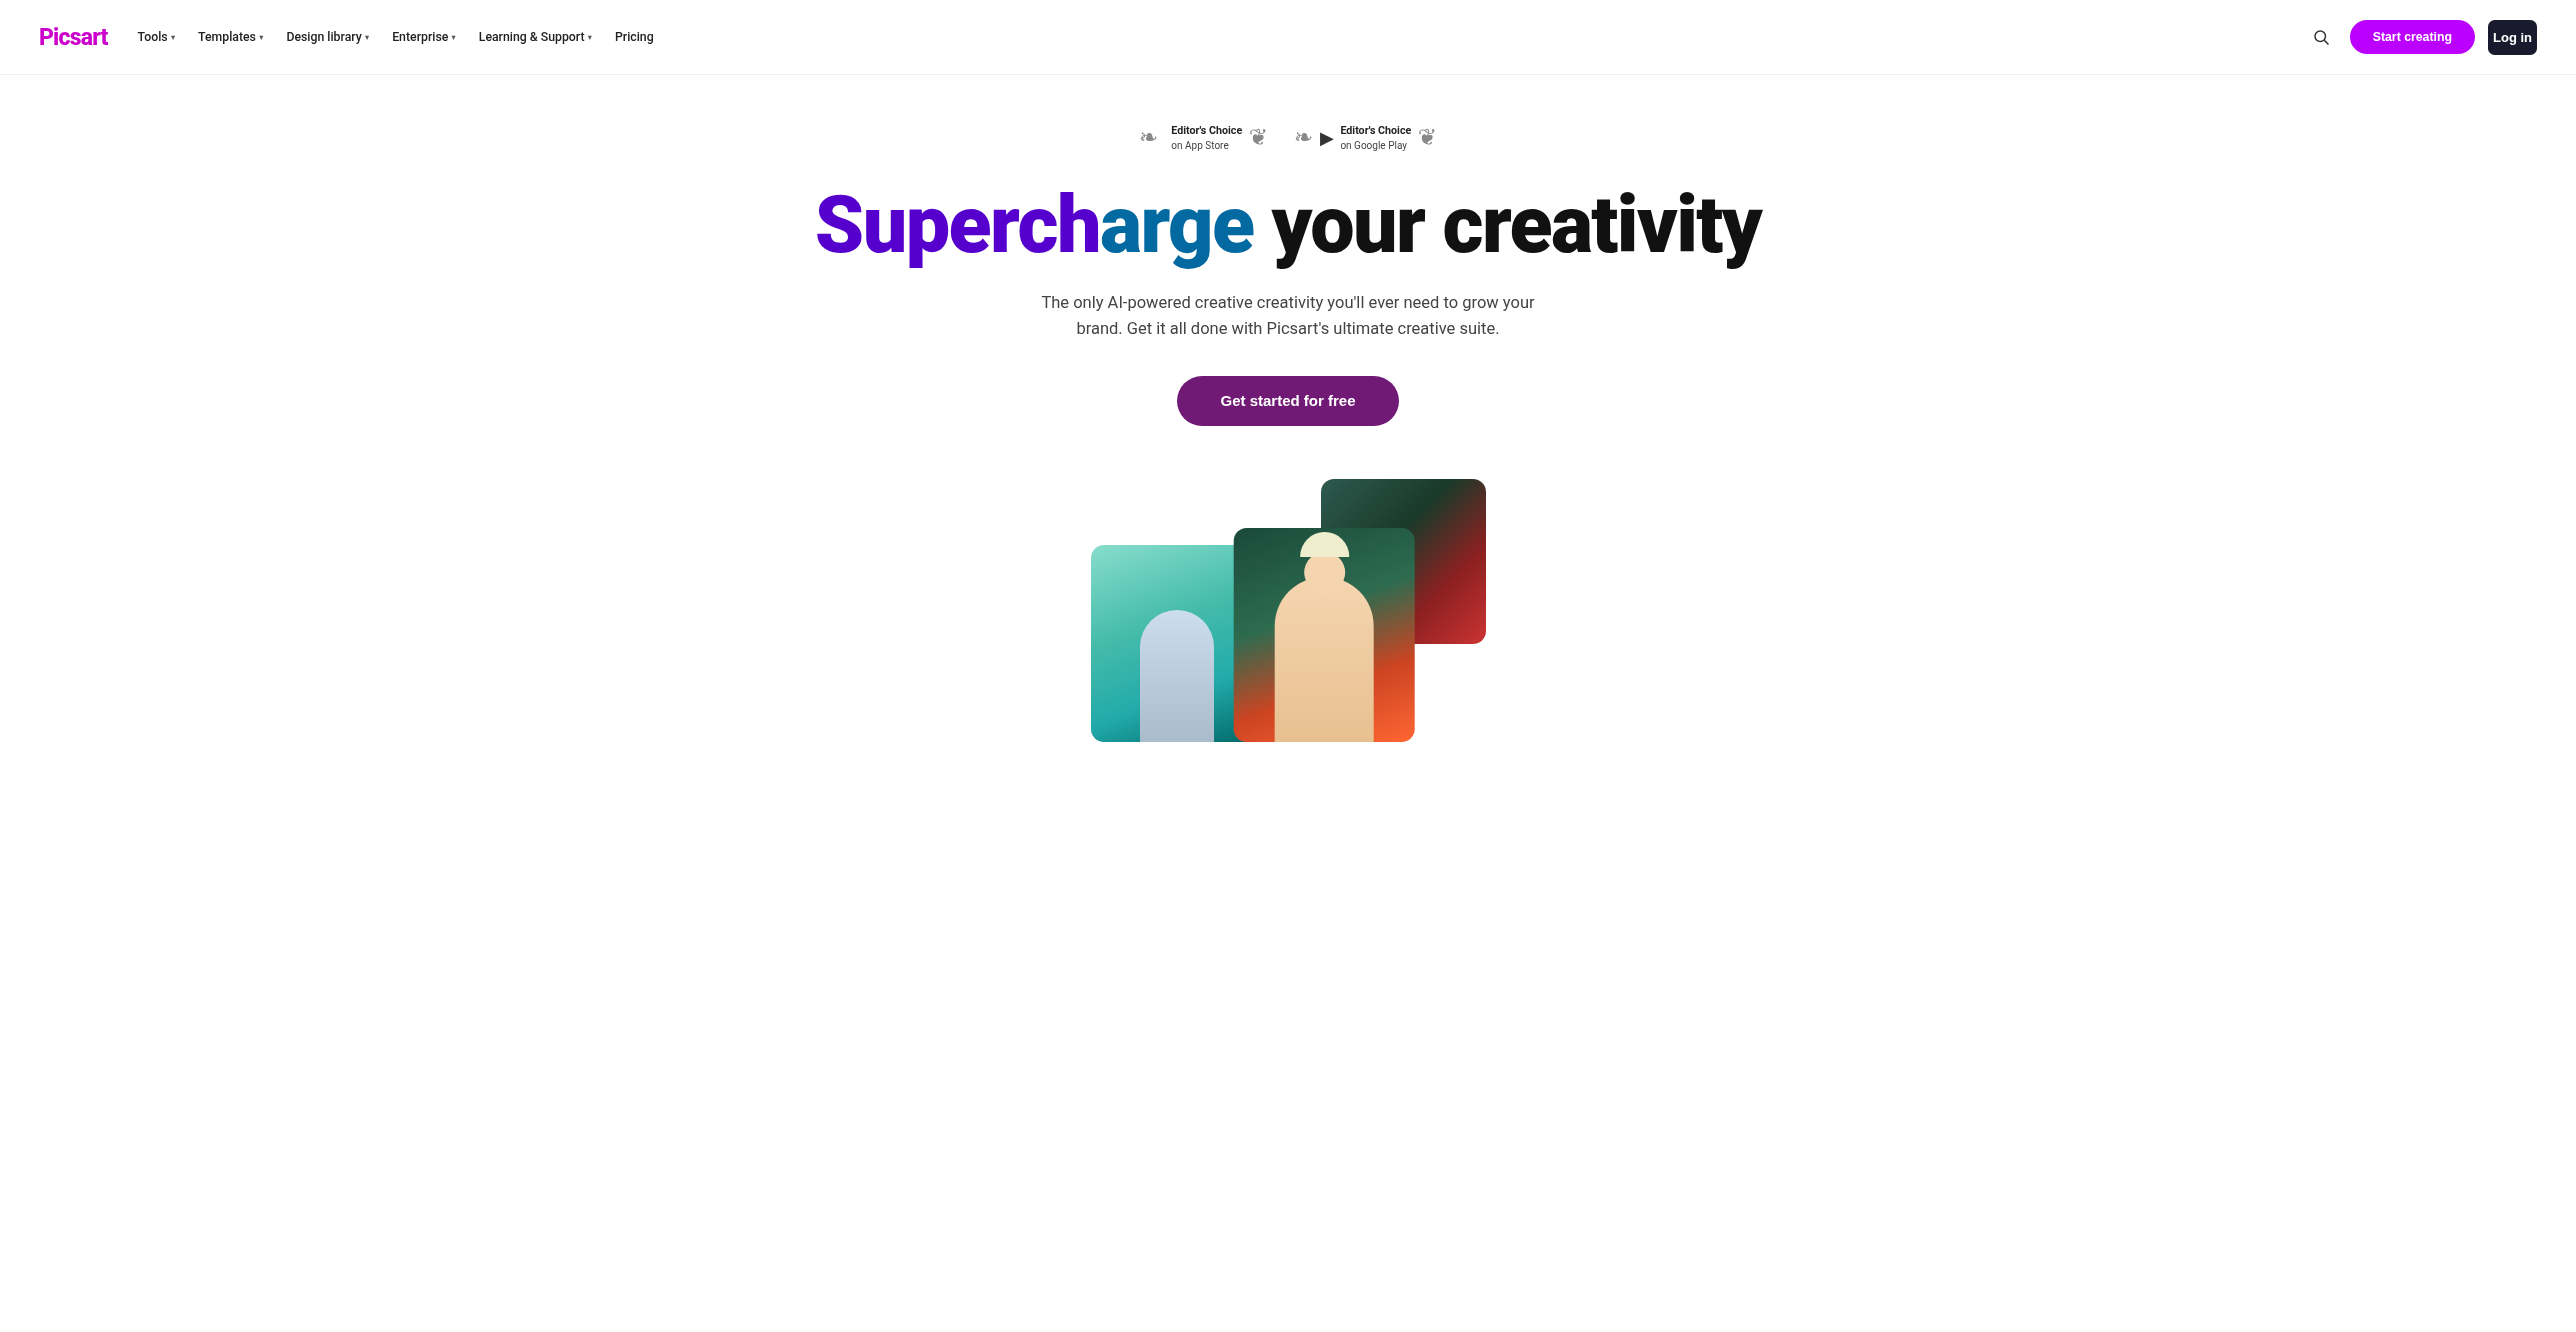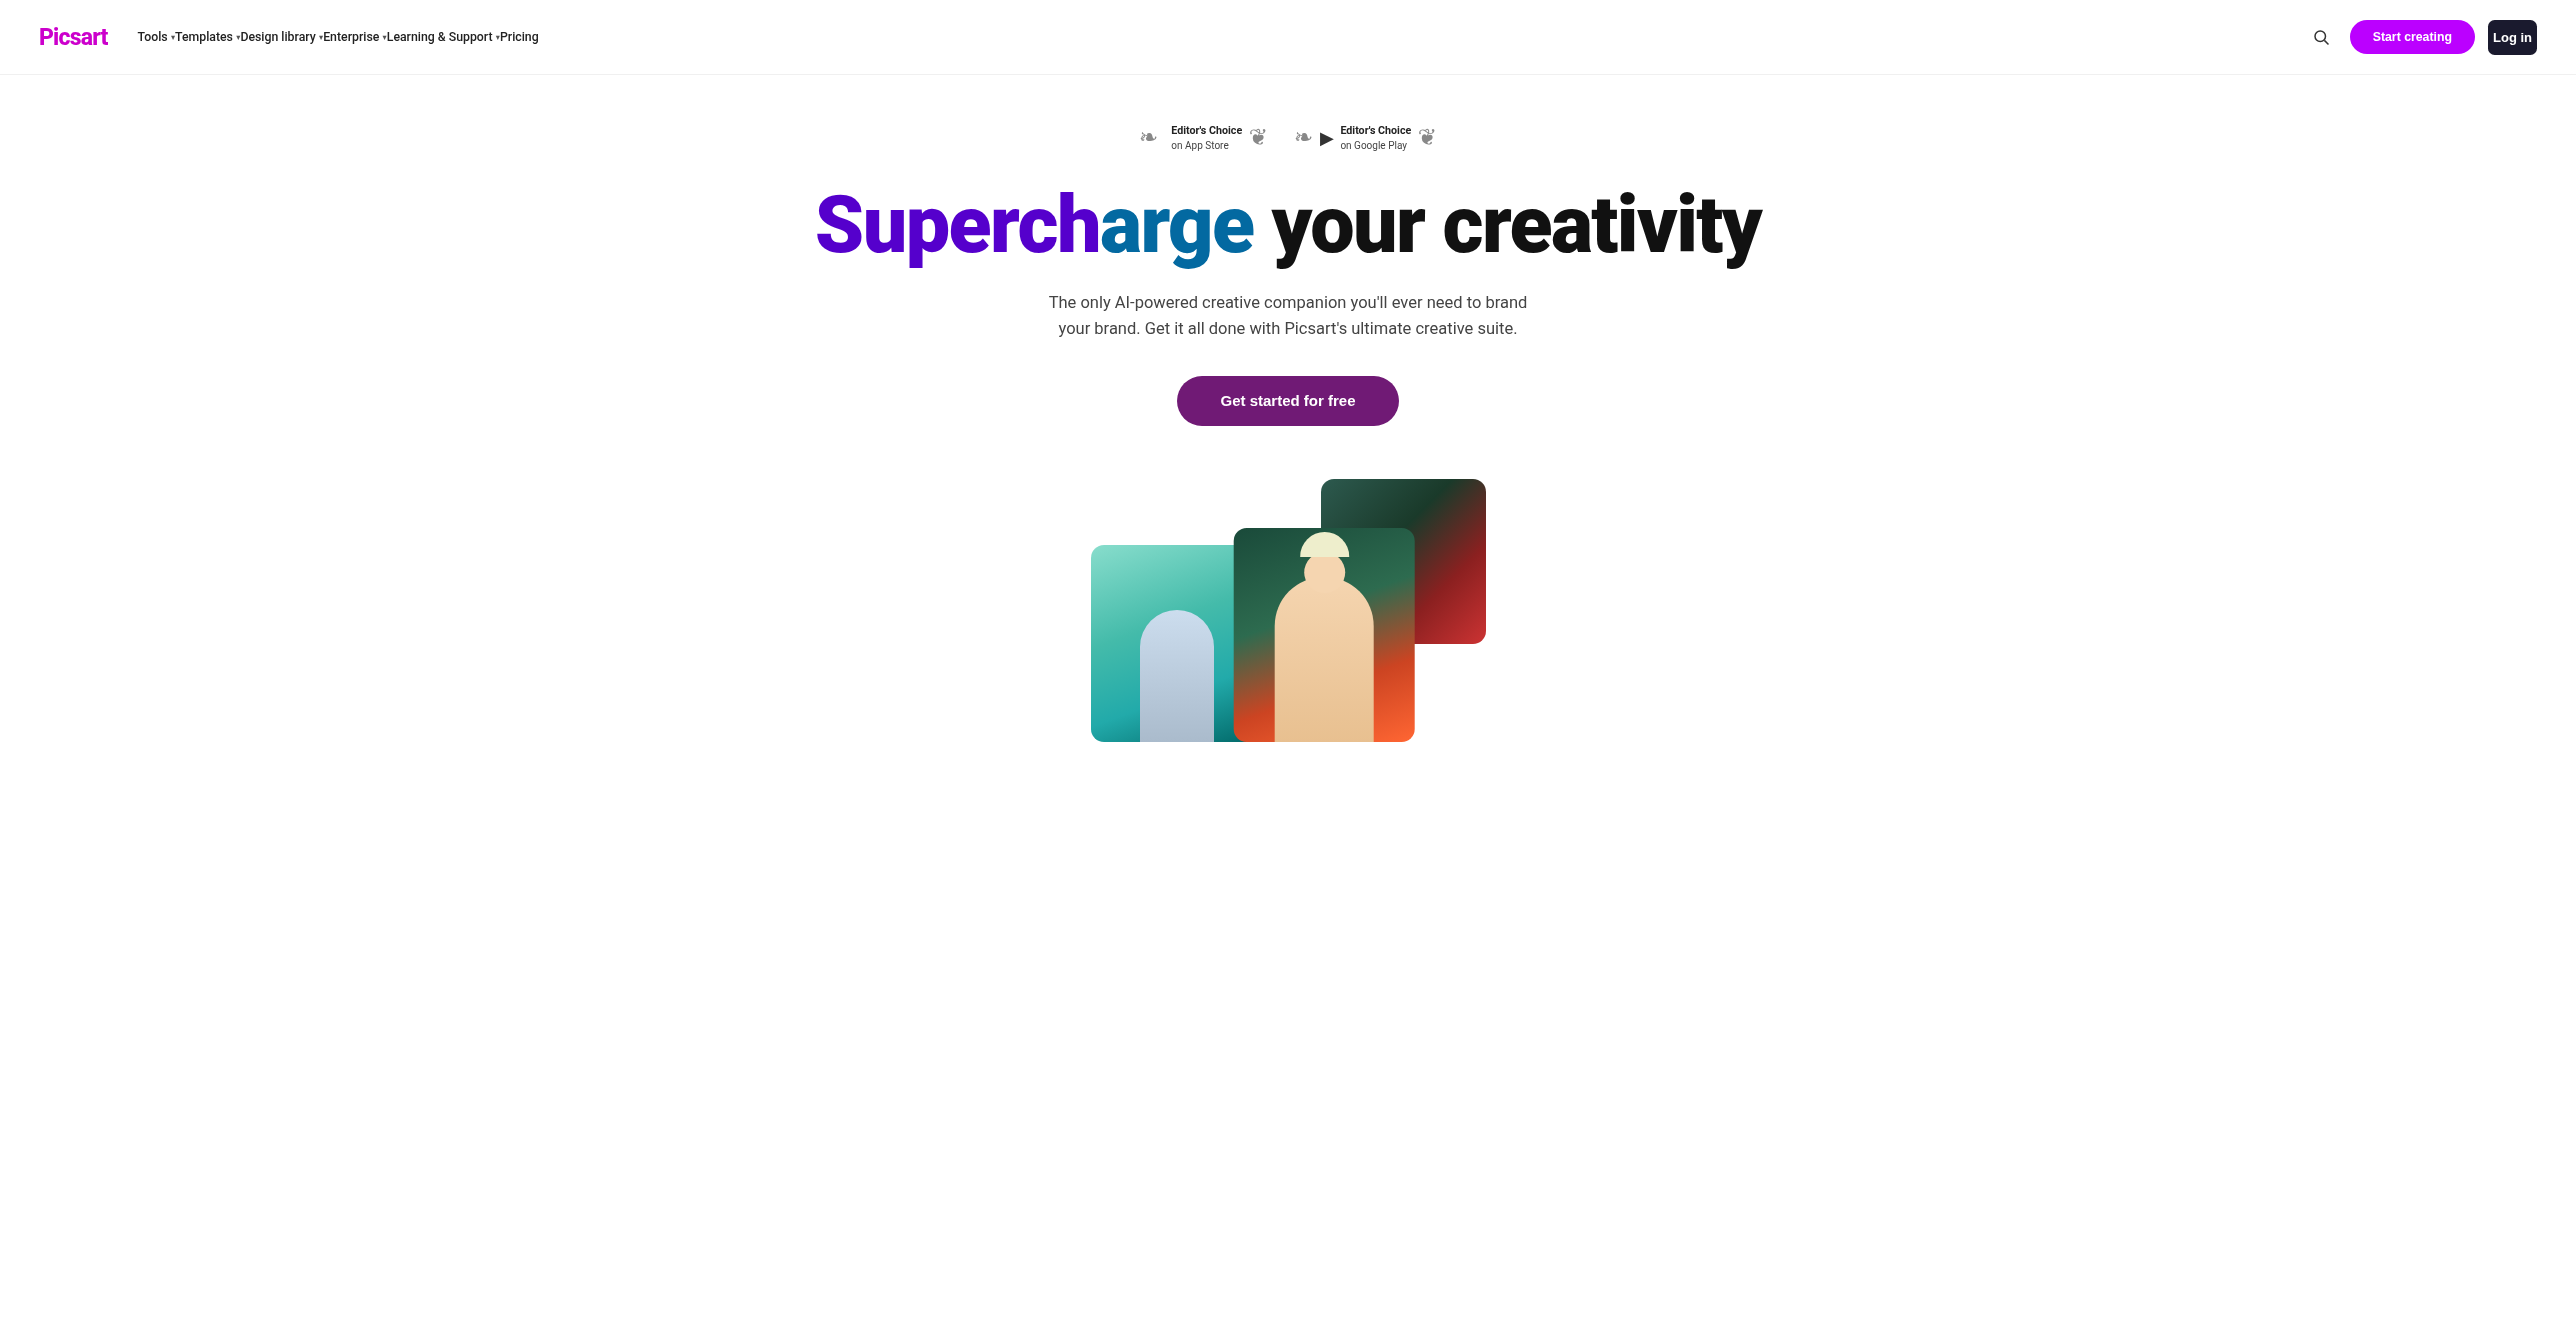--- a/index.html
+++ b/index.html
@@ -35,20 +35,21 @@
       font-size: 23px;
       font-weight: 800;
       color: #cc00cc;
       letter-spacing: -0.8px;
       cursor: pointer;
     }
 
     .nav-links {
       display: flex;
       align-items: flex-start;
+      gap: 23px;
       list-style: none;
     }
 
     .nav-links li {
       font-size: 12.3px;
       color: #222;
       cursor: pointer;
       display: flex;
       align-items: center;
       gap: 3.3px;
@@ -360,21 +361,21 @@
         <span class="badge-sub">on Google Play</span>
       </div>
       <span class="laurel-icon">❦</span>
     </div>
   </div>
 
   <h1 class="hero-headline">
     <span class="word-supercharge">Superch</span><span class="word-charge">arge</span><span class="word-rest"> your creativity</span>
   </h1>
 
-  <p class="hero-sub">The only AI-powered creative companion you'll ever need to brand your brand. Get it all done with Picsart's ultimate creative suite.</p>
+  <p class="hero-sub">The only AI-powered creative creativity you'll ever need to grow your brand. Get it all done with Picsart's ultimate creative suite.</p>
 
   <button class="btn-cta">Get started for free</button>
 
   <div class="preview-area">
 
     <div class="img-card img-card-back"></div>
 
     <div class="img-card img-card-back-left">
       <div class="woman-silhouette"></div>
     </div>

